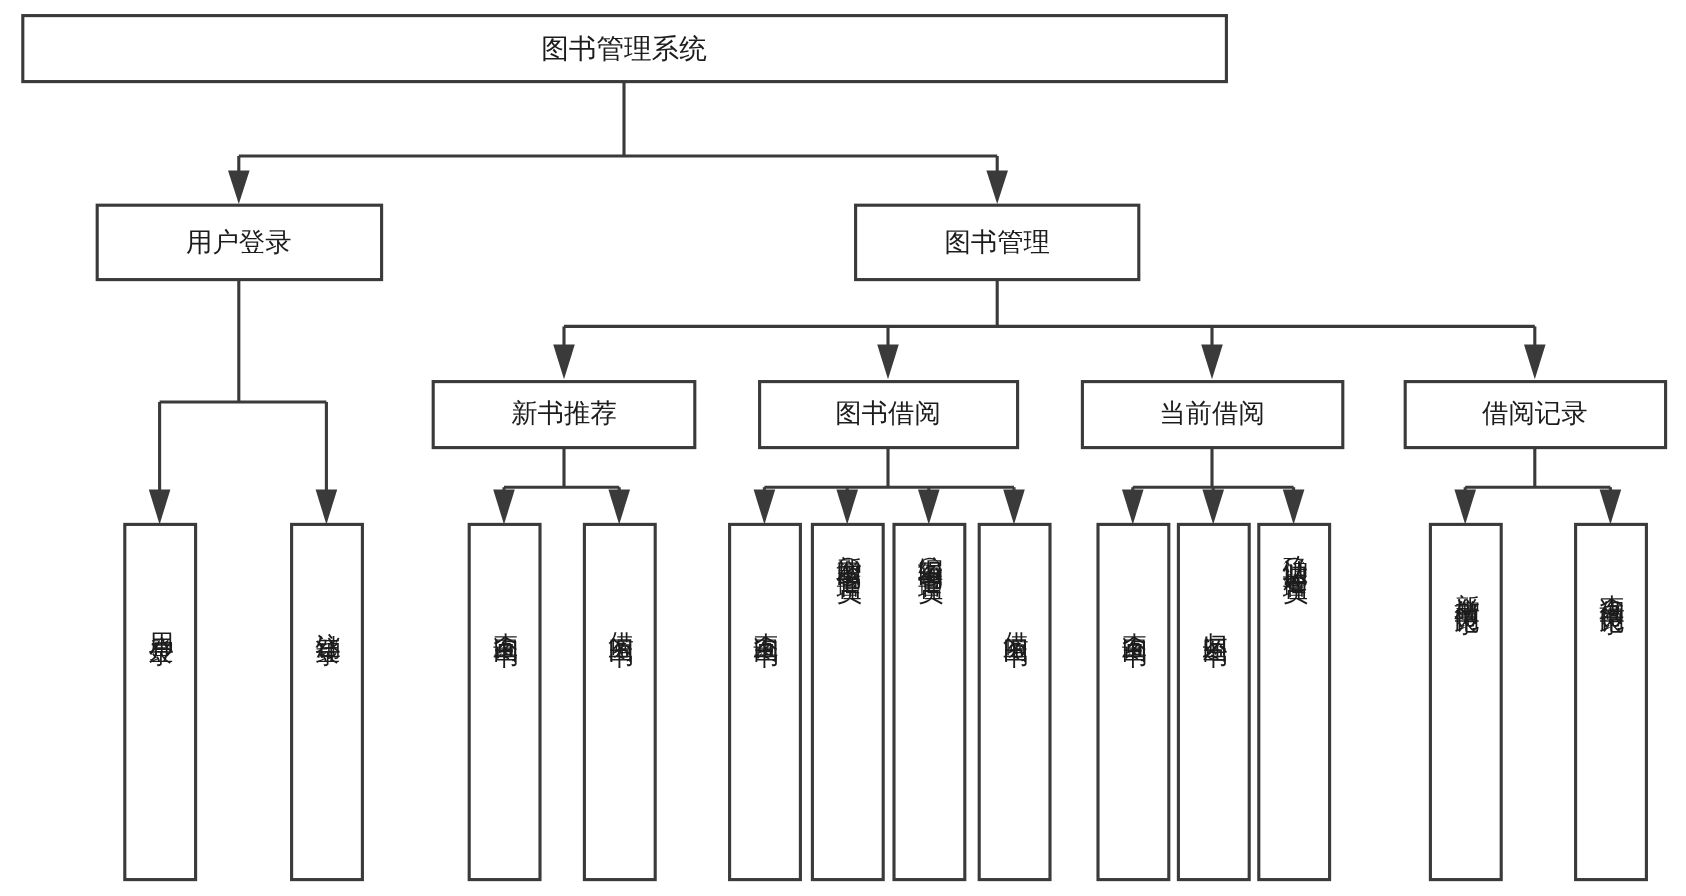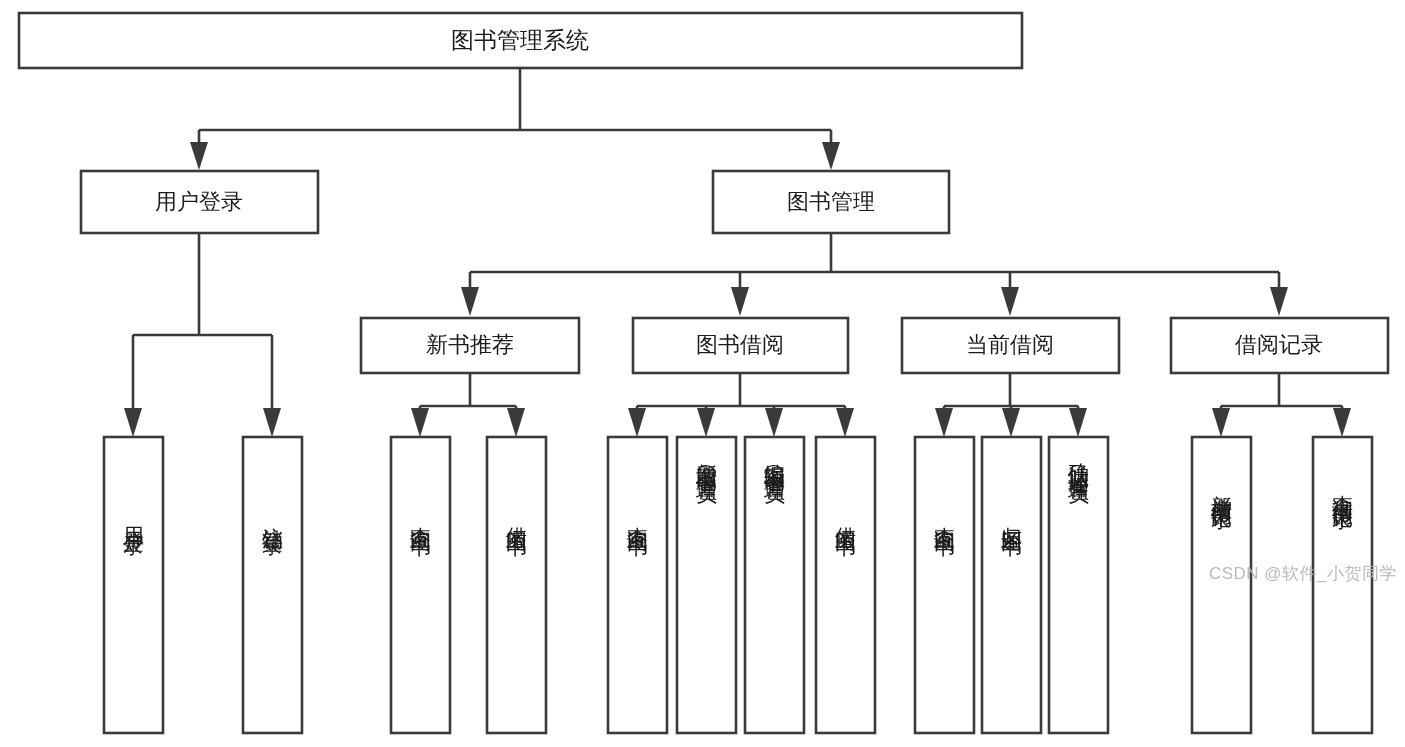--- a/index.html
+++ b/index.html
@@ -212,15 +212,14 @@
   <div class="leaf-label" style="left:638px;  top:510px;">查询图书</div>
   <div class="leaf-label" style="left:707px;  top:446px;">新增图书（管理员）</div>
   <div class="leaf-label" style="left:775px;  top:446px;">编辑图书（管理员）</div>
   <div class="leaf-label" style="left:846px;  top:510px;">借阅图书</div>
   <div class="leaf-label" style="left:945px;  top:510px;">查询图书</div>
   <div class="leaf-label" style="left:1012px; top:510px;">归还图书</div>
   <div class="leaf-label" style="left:1079px; top:446px;">确认归还（管理员）</div>
   <div class="leaf-label" style="left:1222px; top:478px;">新增借阅记录</div>
   <div class="leaf-label" style="left:1343px; top:478px;">查询借阅记录</div>
 
-  <div class="watermark">CSDN @软件_小贺同学</div>
 
 </div>
 
 </body></html>

